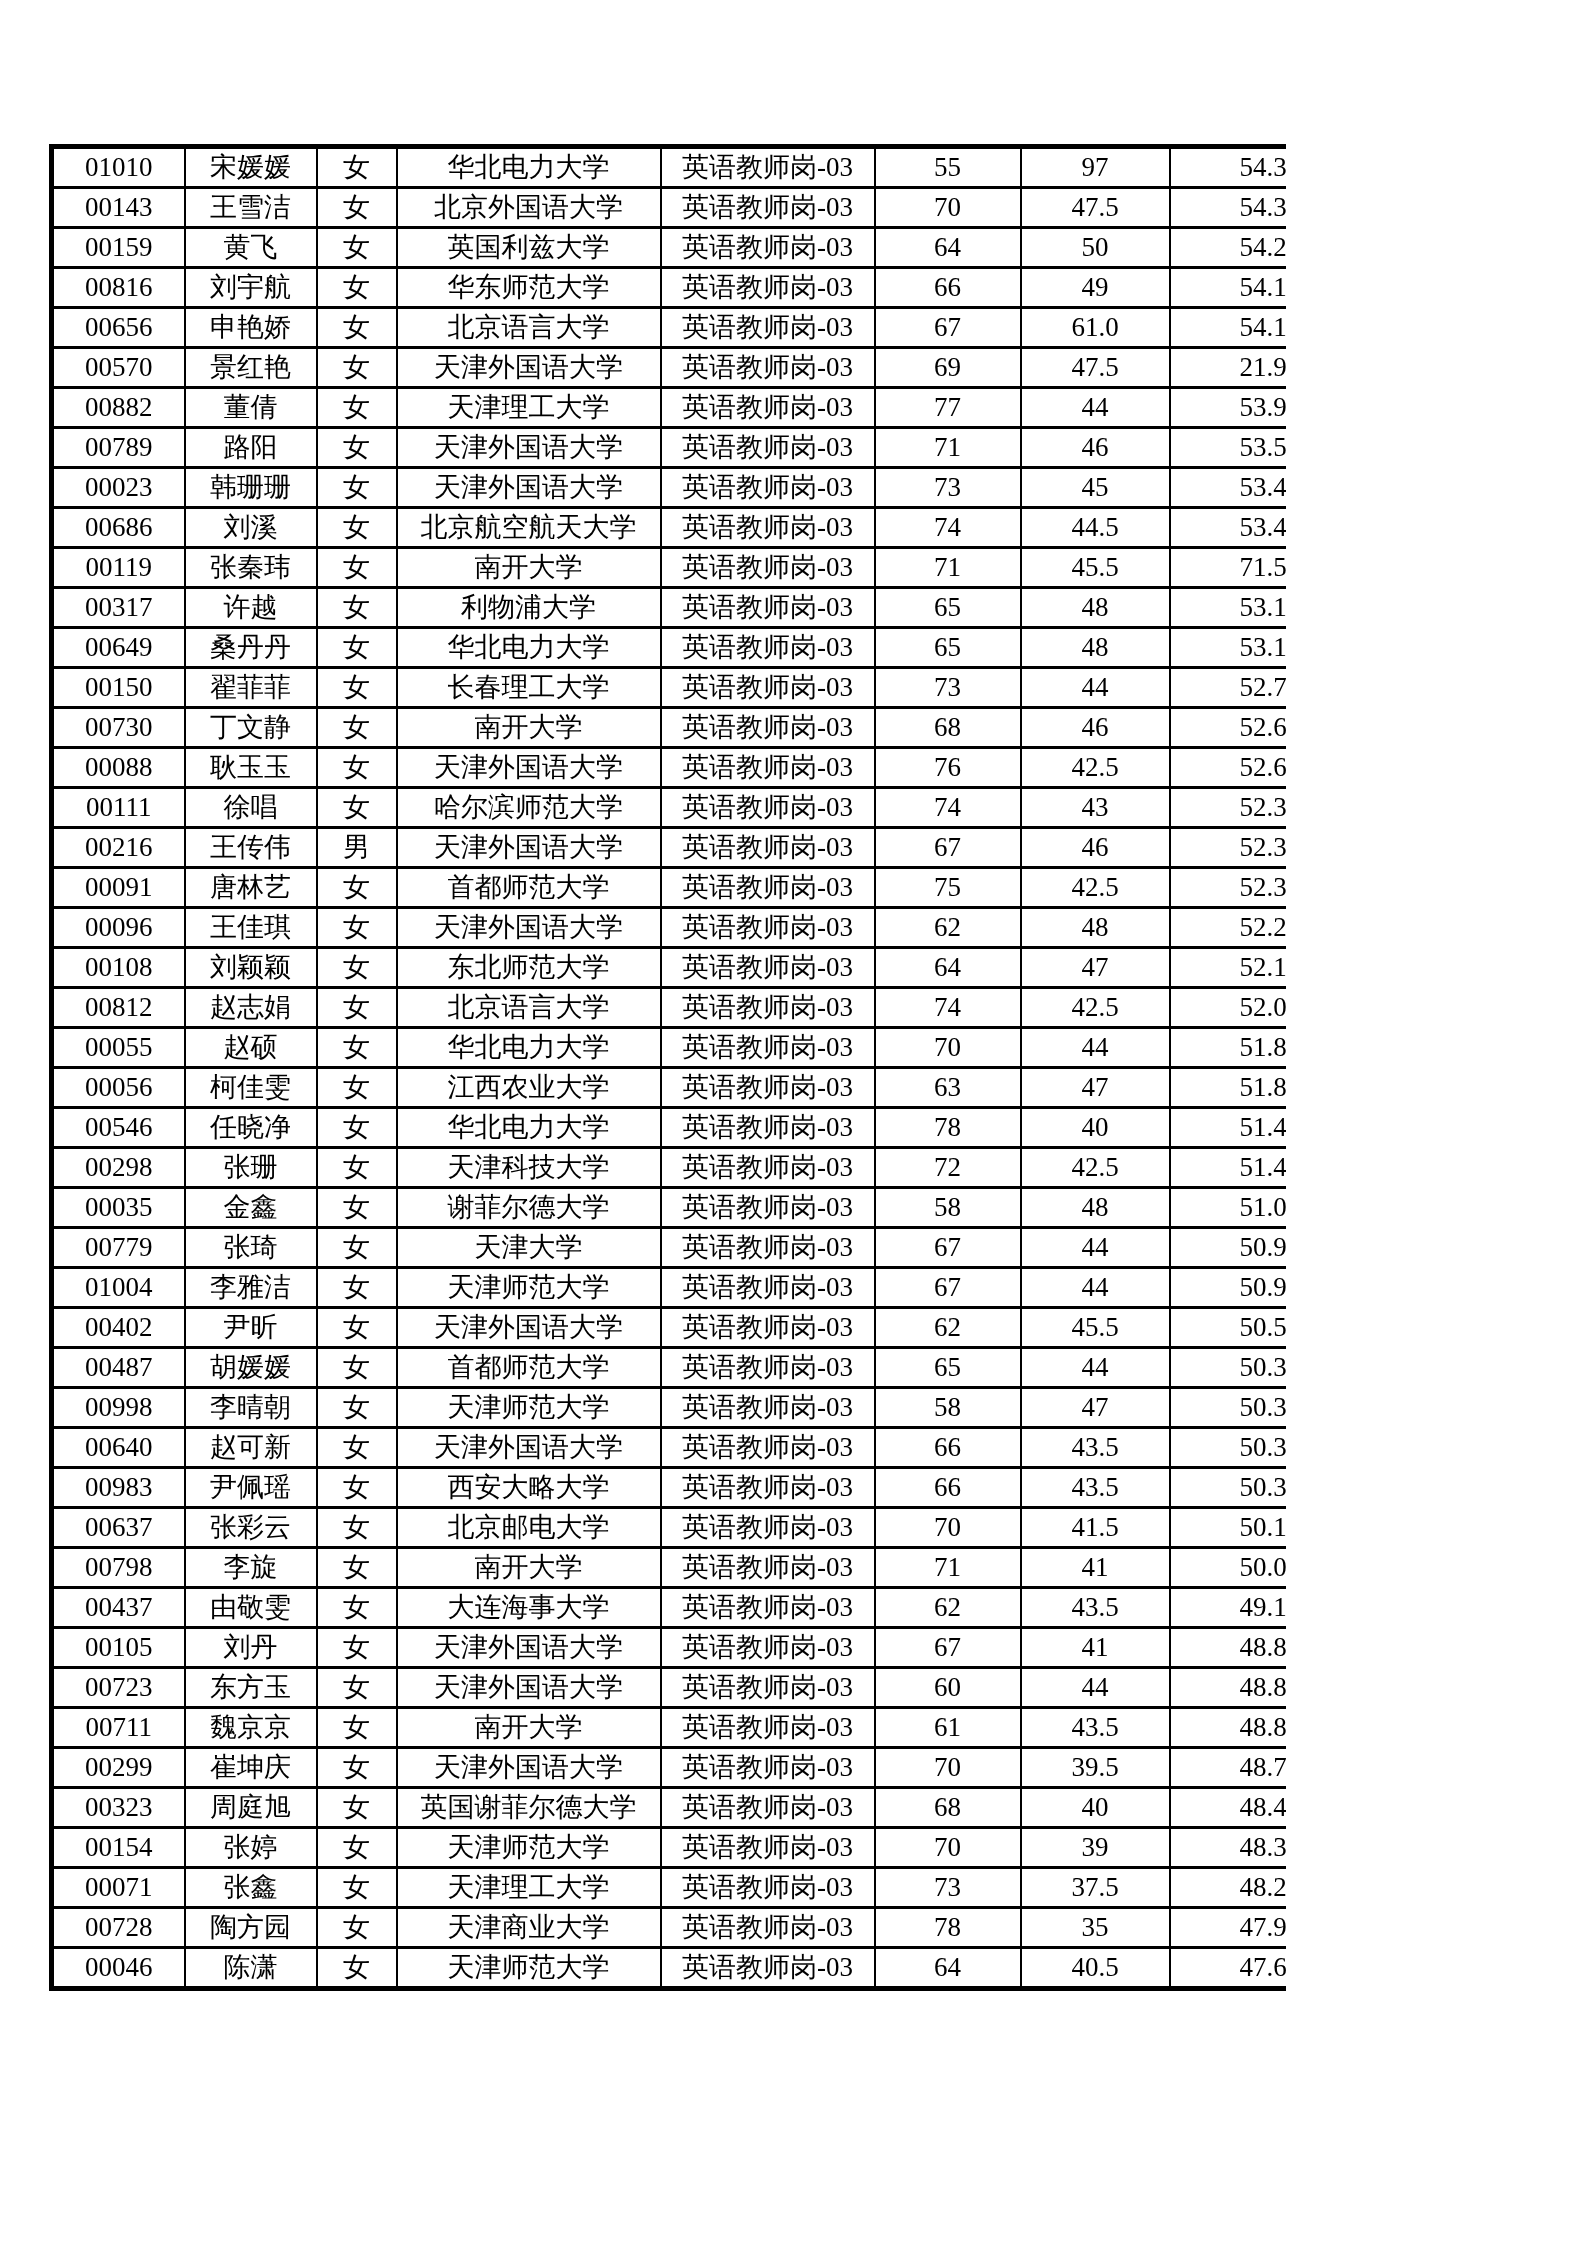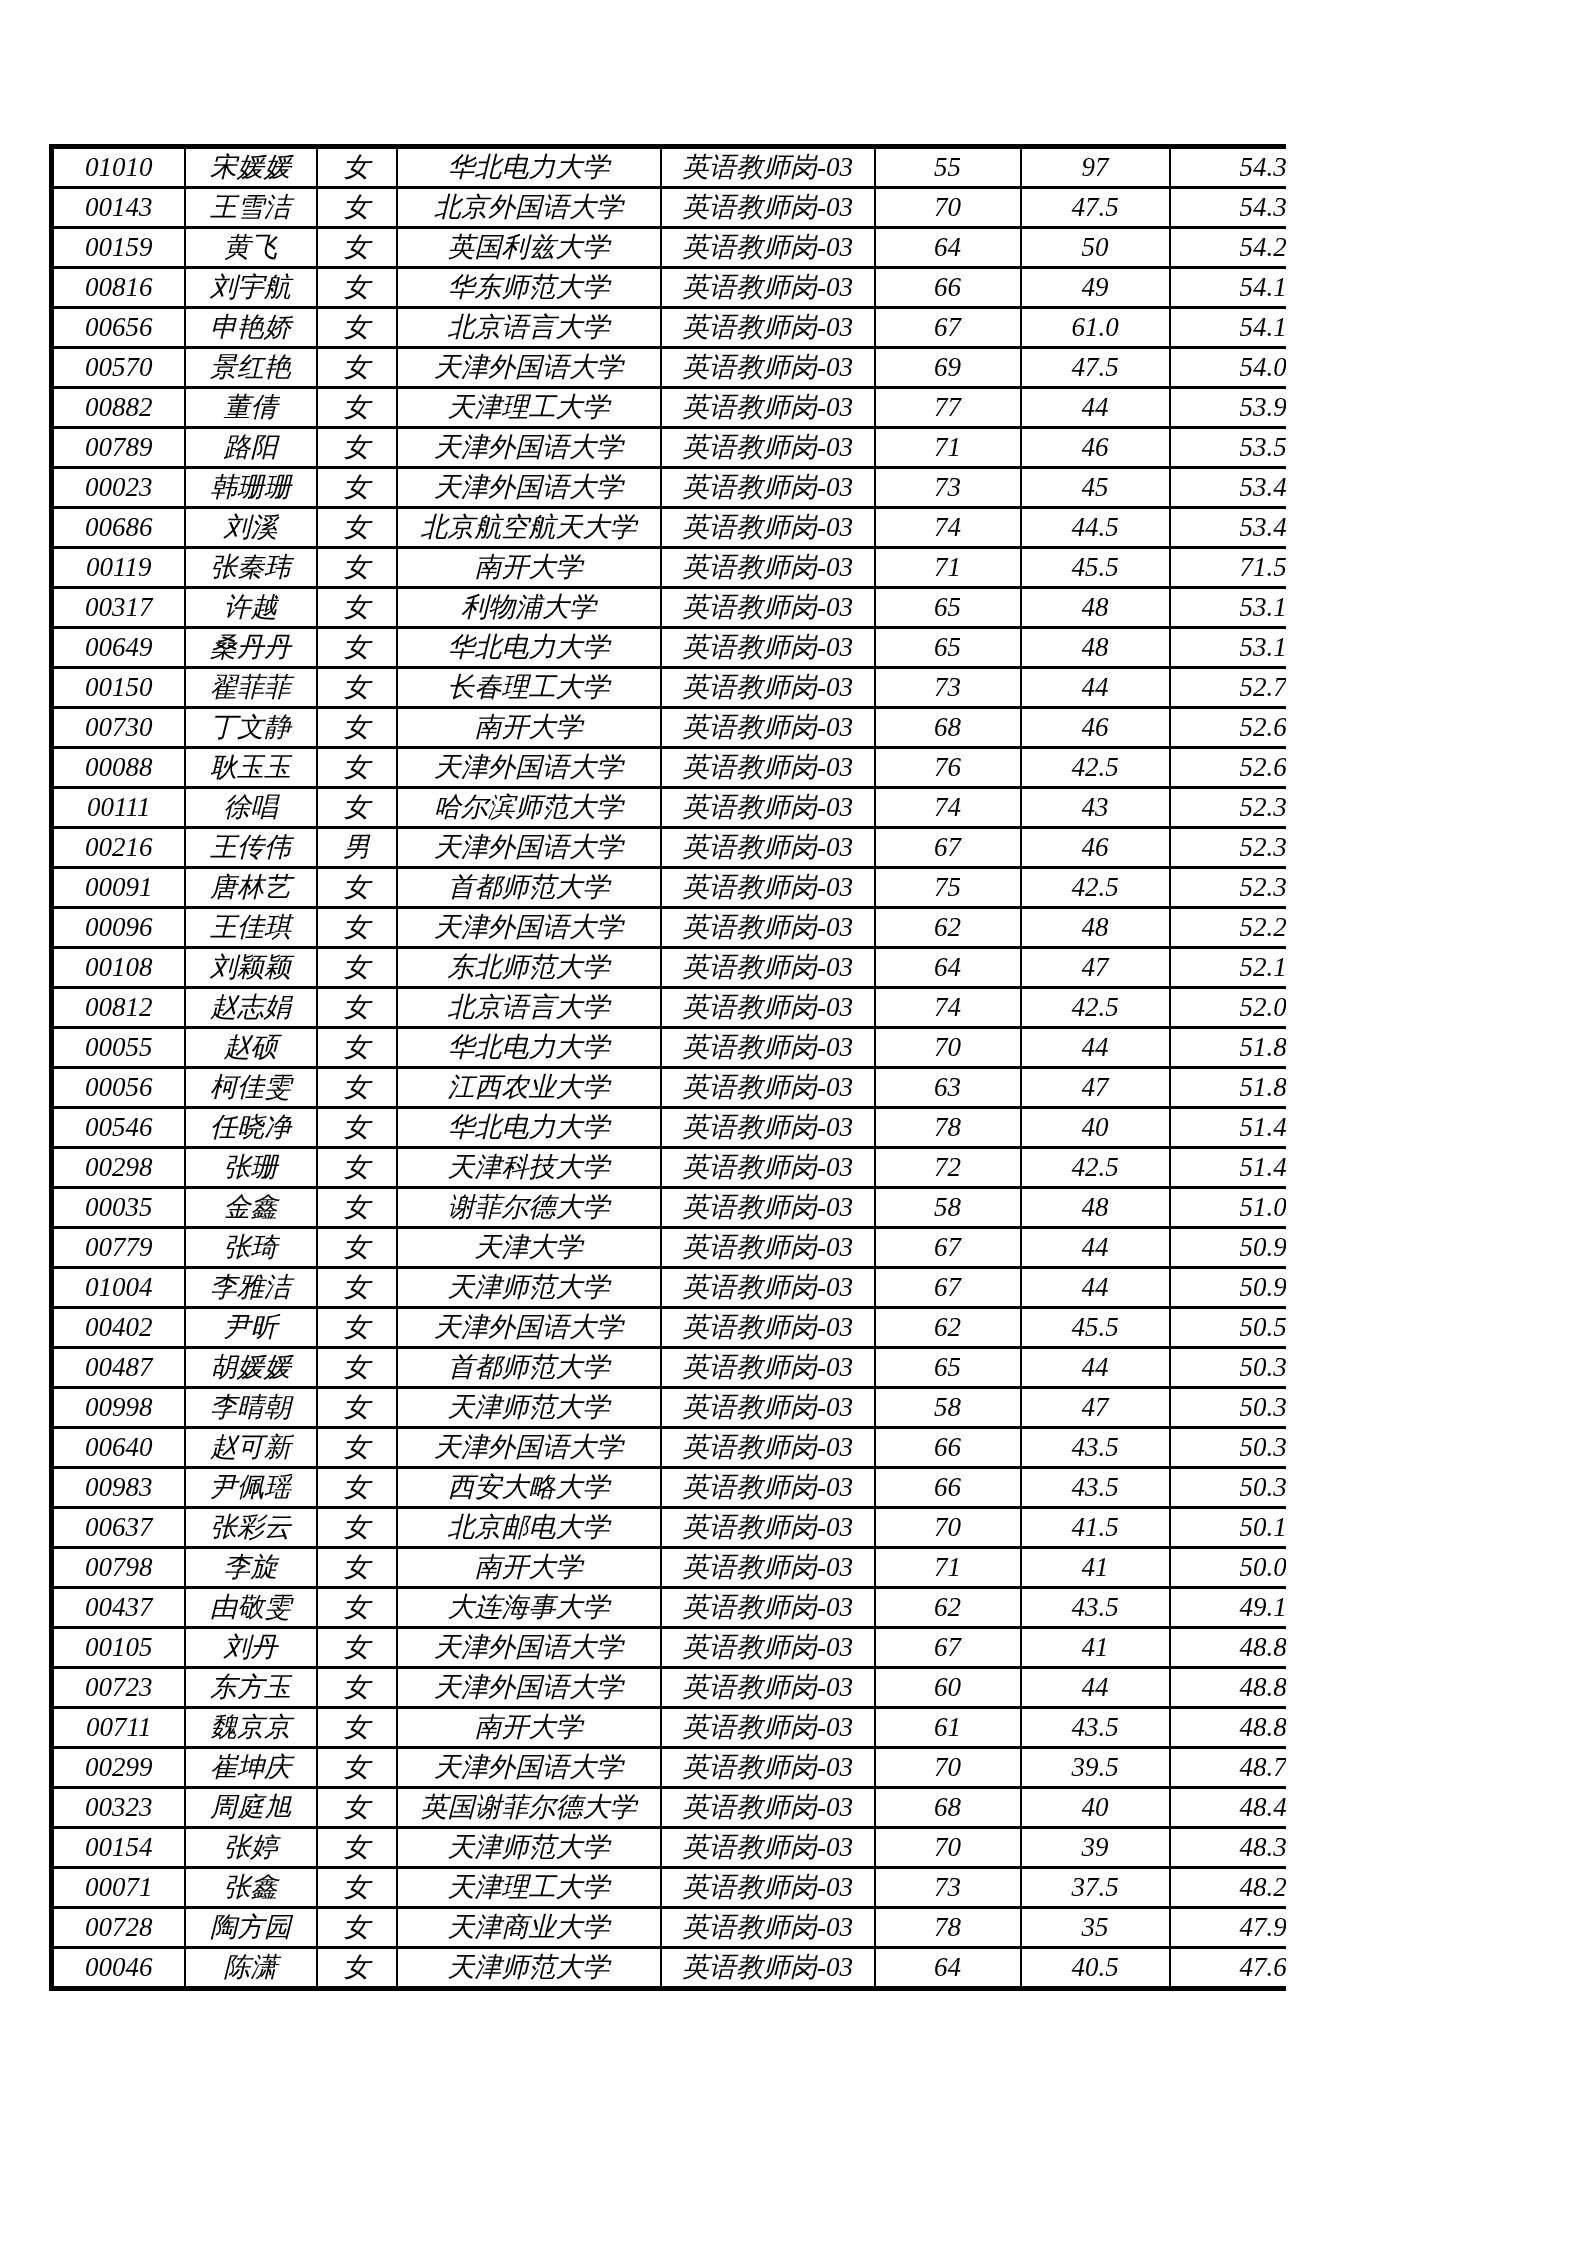--- a/index.html
+++ b/index.html
@@ -6,21 +6,20 @@
     margin: 0;
     padding: 0;
     background: #ffffff;
   }
   .page {
     position: relative;
     width: 1286px;
     height: 2246px;
     background: #ffffff;
     overflow: hidden;
-    font-style: italic;
   }
   table.results {
     position: absolute;
     left: 49px;
     top: 144px;
     width: 1483px;
     border-collapse: collapse;
     table-layout: fixed;
     border: 5px solid #000000;
   }
@@ -116,21 +115,21 @@
           <td></td>
         </tr>
         <tr>
           <td>00570</td>
           <td>景红艳</td>
           <td>女</td>
           <td>天津外国语大学</td>
           <td>英语教师岗-03</td>
           <td>69</td>
           <td>47.5</td>
-          <td>54.0</td>
+          <td>21.9</td>
           <td></td>
         </tr>
         <tr>
           <td>00882</td>
           <td>董倩</td>
           <td>女</td>
           <td>天津理工大学</td>
           <td>英语教师岗-03</td>
           <td>77</td>
           <td>44</td>

